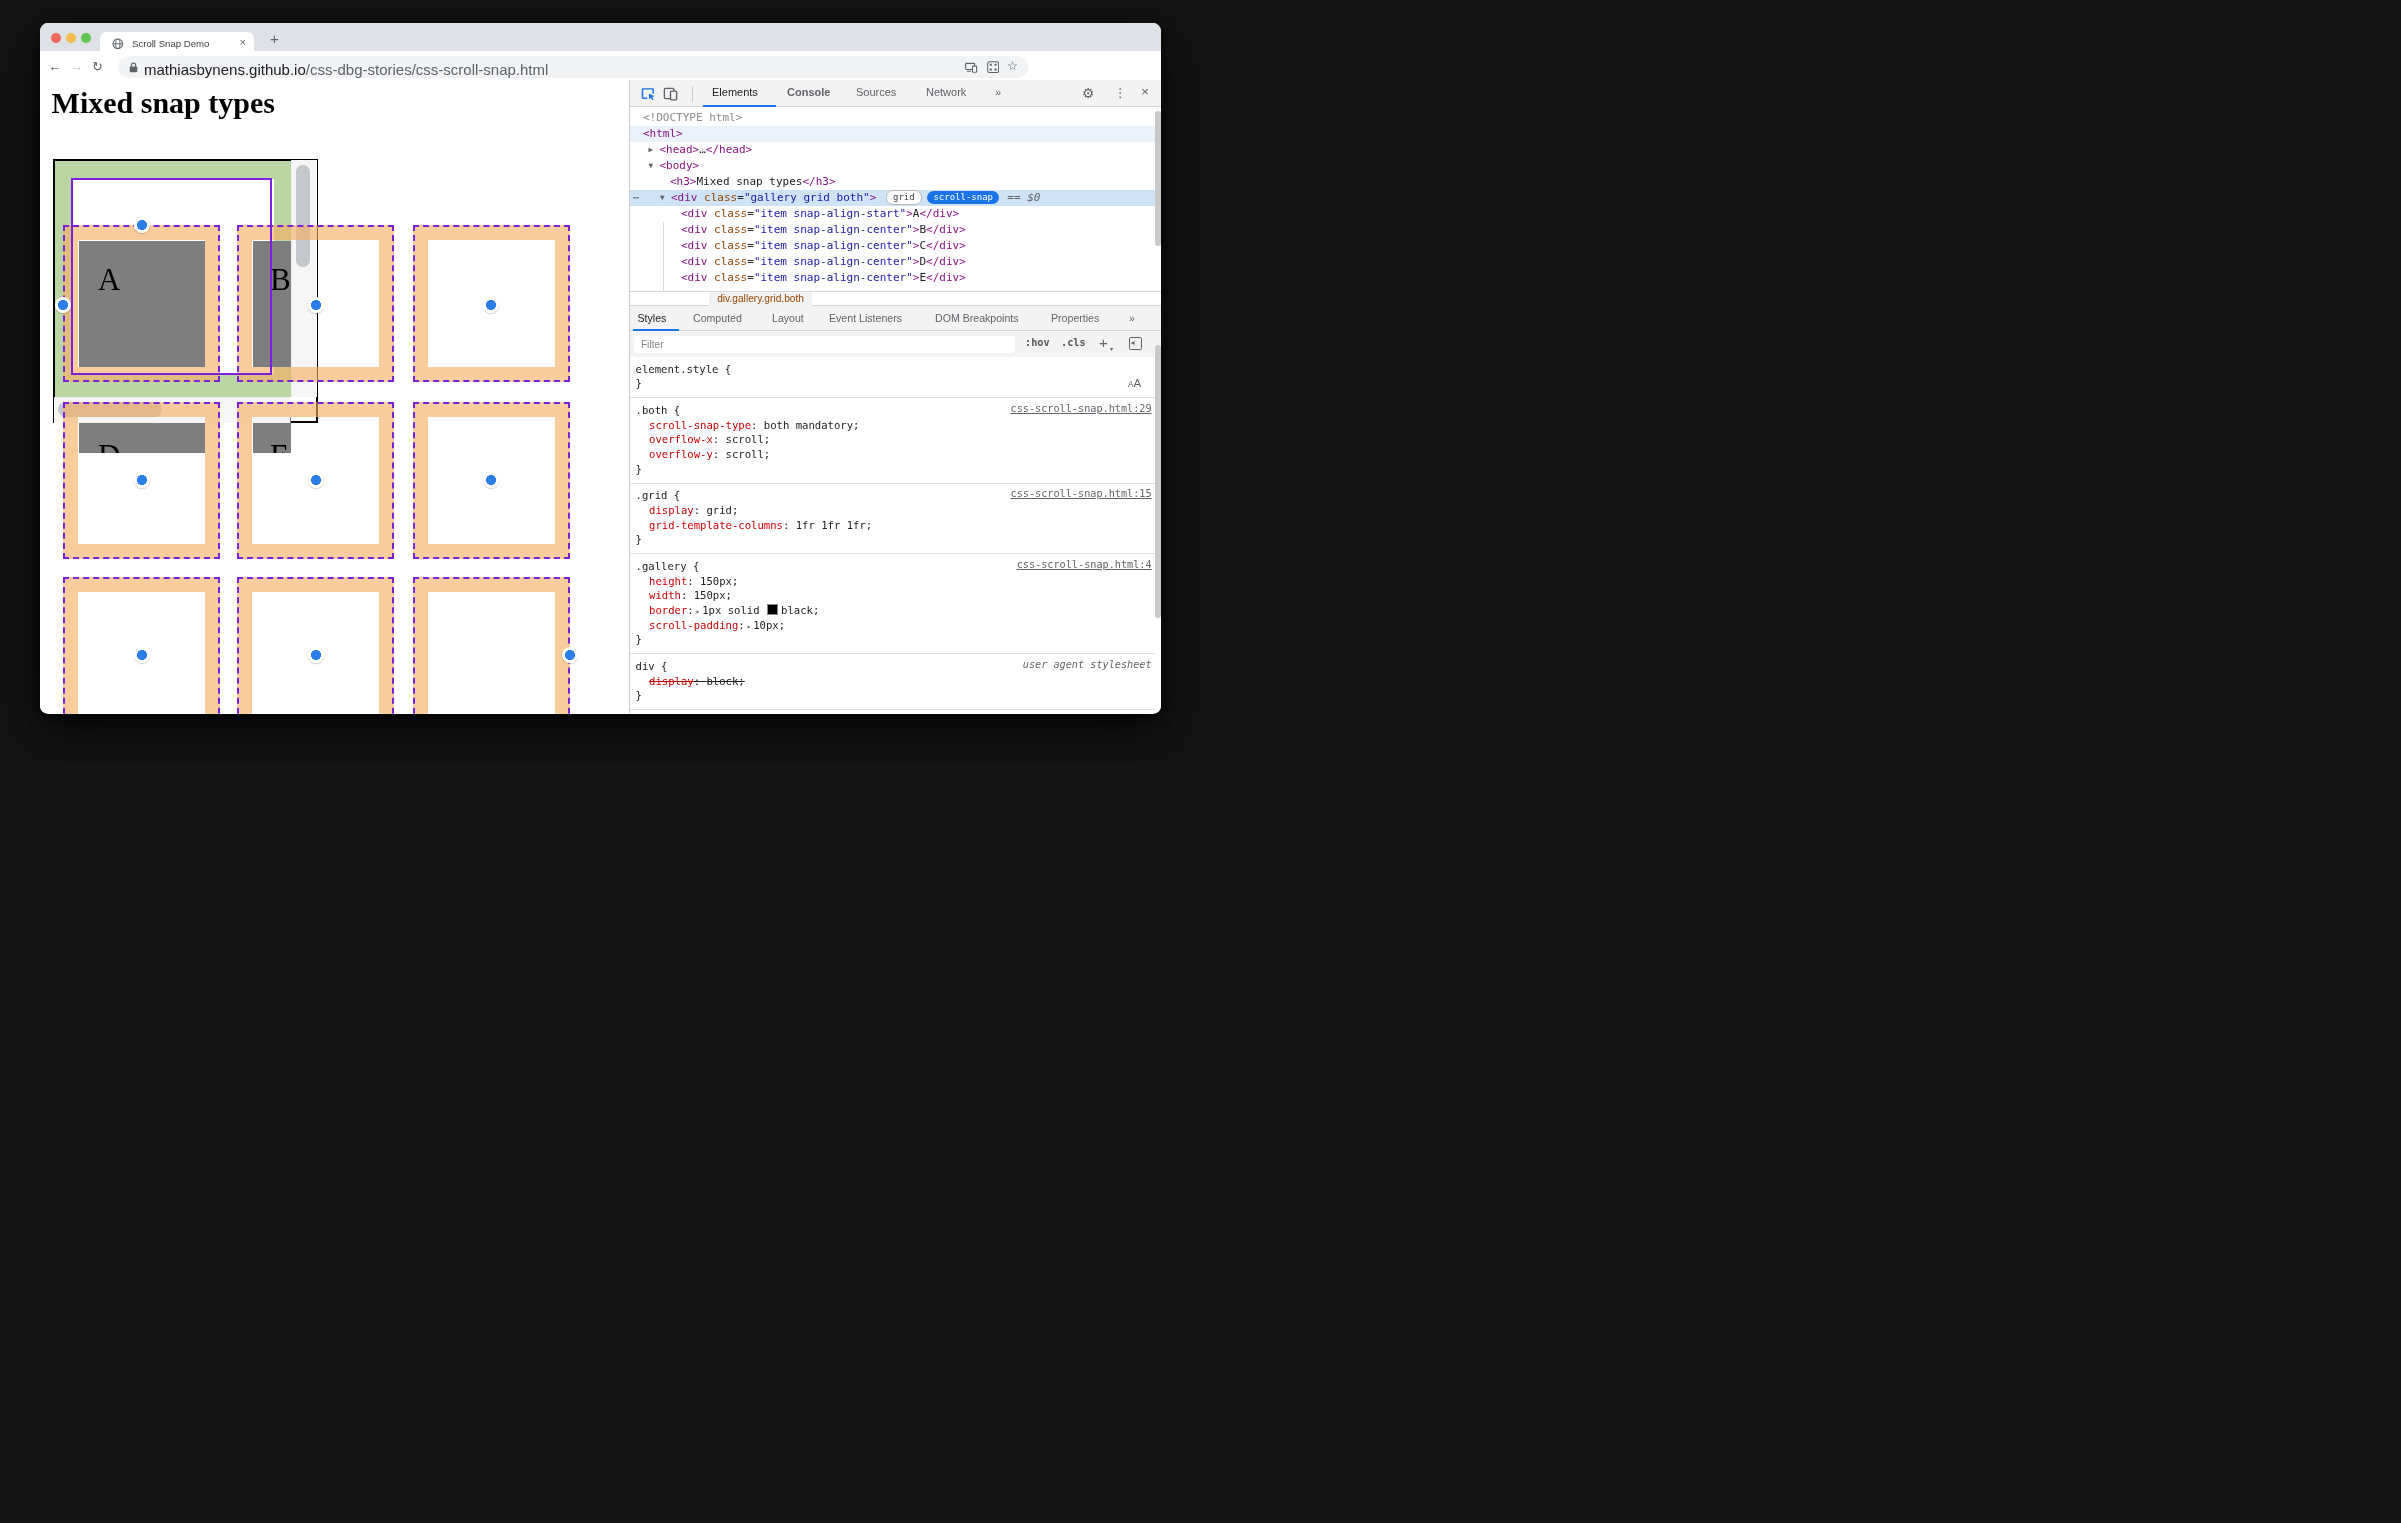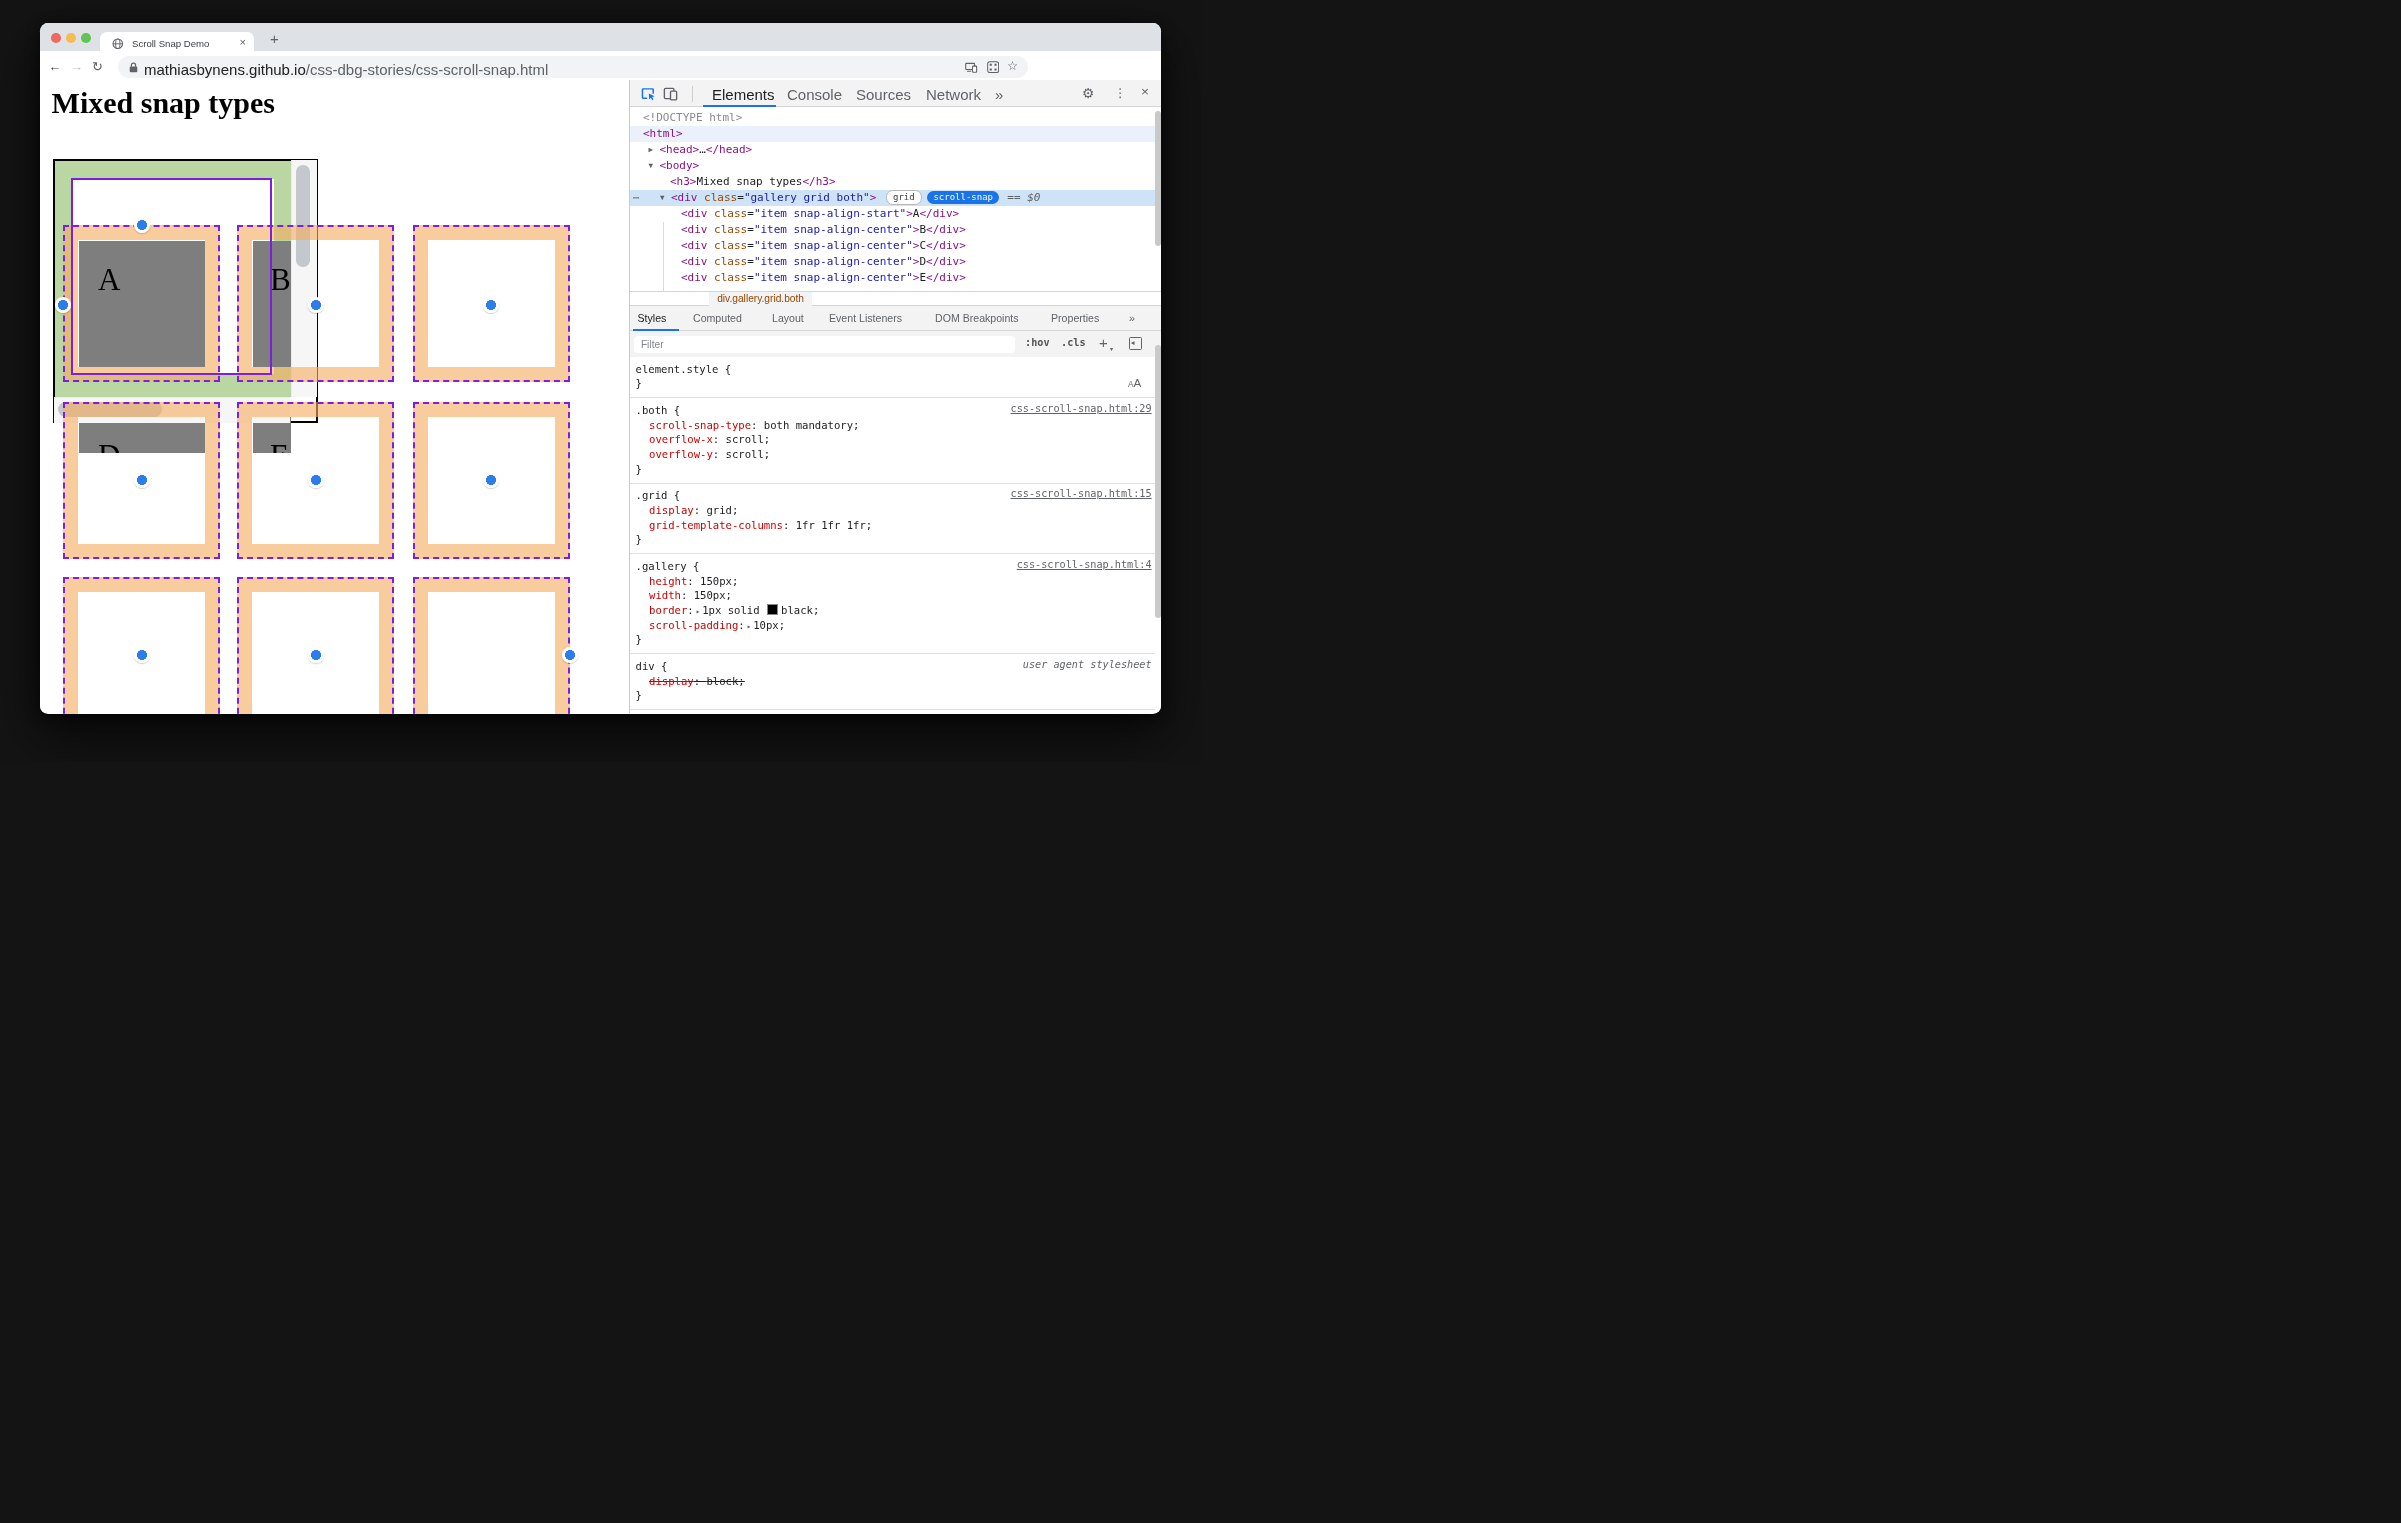--- a/index.html
+++ b/index.html
@@ -55,21 +55,21 @@
                 border:2px dashed #7d1fe0;}
   .snapport{position:absolute;left:31px;top:98px;width:201px;height:197px;box-sizing:border-box;
             border:2px solid #7d1fe0;}
   .dot{position:absolute;width:15.7px;height:15.7px;border-radius:50%;margin:-7.9px 0 0 -7.9px;
        background:radial-gradient(circle,#2b7de9 0 4.9px,#ffffff 5.2px);box-shadow:0 0.7px 1.4px rgba(0,0,0,.25);}
   
   .devtools{position:absolute;left:589px;top:57px;width:533px;height:633px;background:#fff;
             border-left:0.7px solid #c9c9c9;box-sizing:border-box;font-size:10.2px;color:#202124;}
   .dt-toolbar{position:absolute;left:0;top:0;width:100%;height:27px;background:#f3f3f3;
               border-bottom:0.7px solid #d5d5d5;box-sizing:border-box;}
-  .dt-tab{position:absolute;top:6.1px;font-size:15px;color:#5f6368;text-align:right;}
+  .dt-tab{position:absolute;top:6.1px;font-size:11px;color:#5f6368;text-align:right;}
   .dt-tab.sel{color:#202124;}
   .dt-underline{position:absolute;left:73px;top:25px;width:73px;height:2px;background:#1a73e8;}
   .dt-sep{position:absolute;left:62px;top:5.5px;width:0.7px;height:16.4px;background:#cfcfcf;}
   .dt-ico{position:absolute;color:#5f6368;}
   .dom{position:absolute;left:0;top:27px;width:100%;height:184px;overflow:hidden;}
   .dom-row{position:relative;height:16px;line-height:16px;font-family:"DejaVu Sans Mono",monospace;
            font-size:11px;white-space:nowrap;}
   .dom-row.first{margin-top:2.7px;}
   .ind0{padding-left:13px;} .ind1{padding-left:18.4px;} .ind2{padding-left:40px;} .ind3{padding-left:51px;}
   .row-html{background:#eaf1fb;}
@@ -271,21 +271,21 @@
             </svg>
       </span>
       <span class="dt-ico" style="left:33px;top:6.8px;">
         <svg width="15" height="14.3" viewBox="0 0 22 21">
               <rect x="2" y="2" width="14" height="15" rx="1.5" fill="none" stroke="#5f6368" stroke-width="2"></rect>
               <rect x="11" y="6" width="9" height="13" rx="1.5" fill="#f3f3f3" stroke="#5f6368" stroke-width="2"></rect>
             </svg>
       </span>
       <span class="dt-sep"></span>
       <span class="dt-tab sel" style="left:82px;">Elements</span>
-      <span class="dt-tab" style="left:157px;">Console</span>
+      <span class="dt-tab" style="left:157px;font-weight:bold;">Console</span>
       <span class="dt-tab" style="left:226px;">Sources</span>
       <span class="dt-tab" style="left:296px;">Network</span>
       <span class="dt-tab" style="left:365px;">»</span>
       <div class="dt-underline"></div>
       <span class="dt-ico" style="left:452px;top:4.8px;font-size:13.7px;">⚙</span>
       <span class="dt-ico" style="left:484px;top:5.5px;font-size:12.3px;">⋮</span>
       <span class="dt-ico" style="left:511px;top:4.1px;font-size:13.7px;">×</span>
     </div>
 
     <div class="dom">

